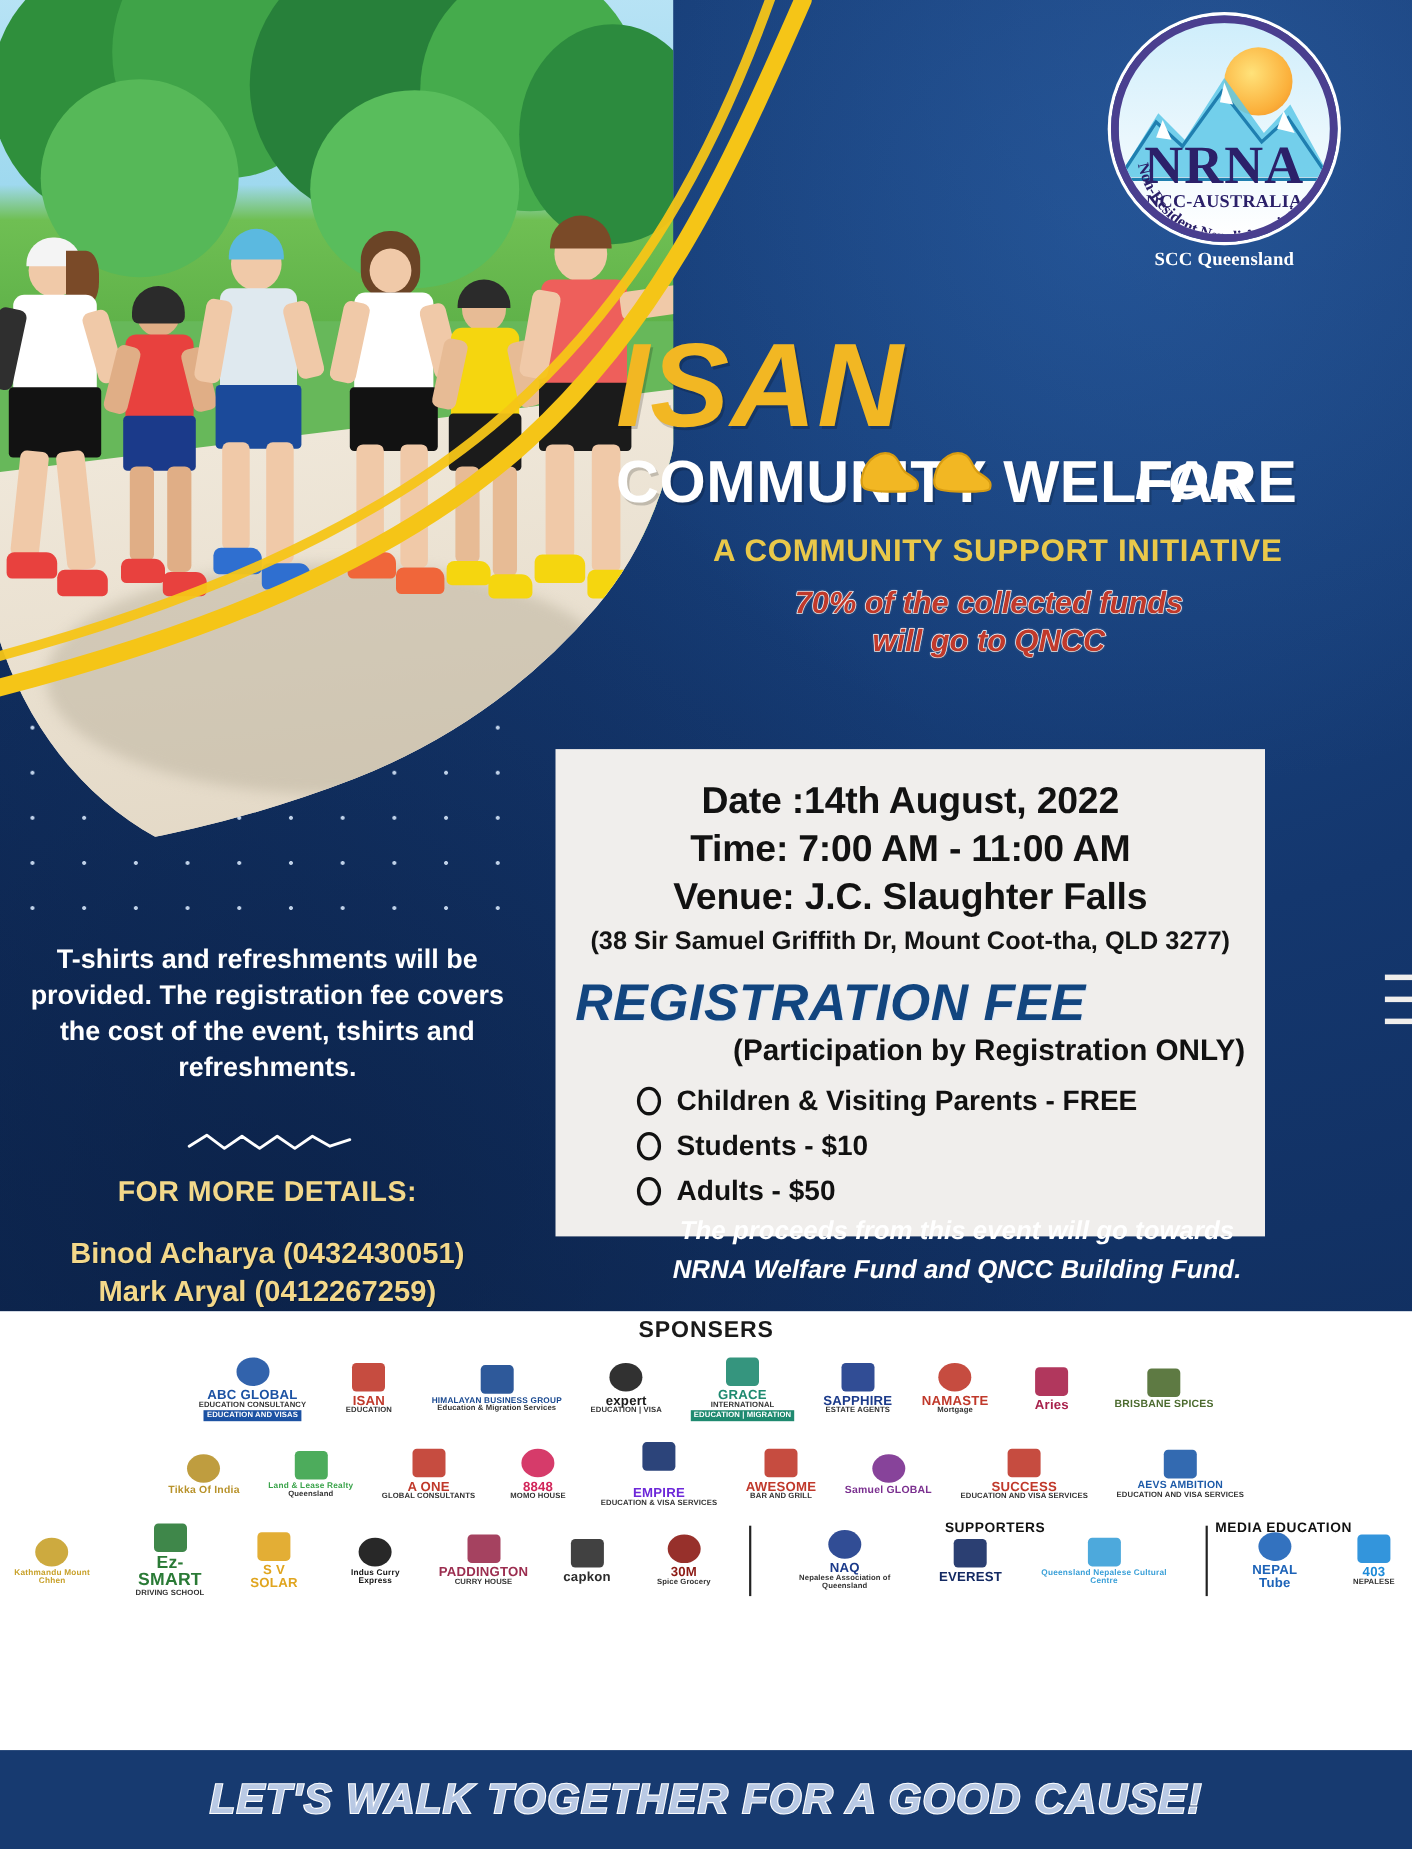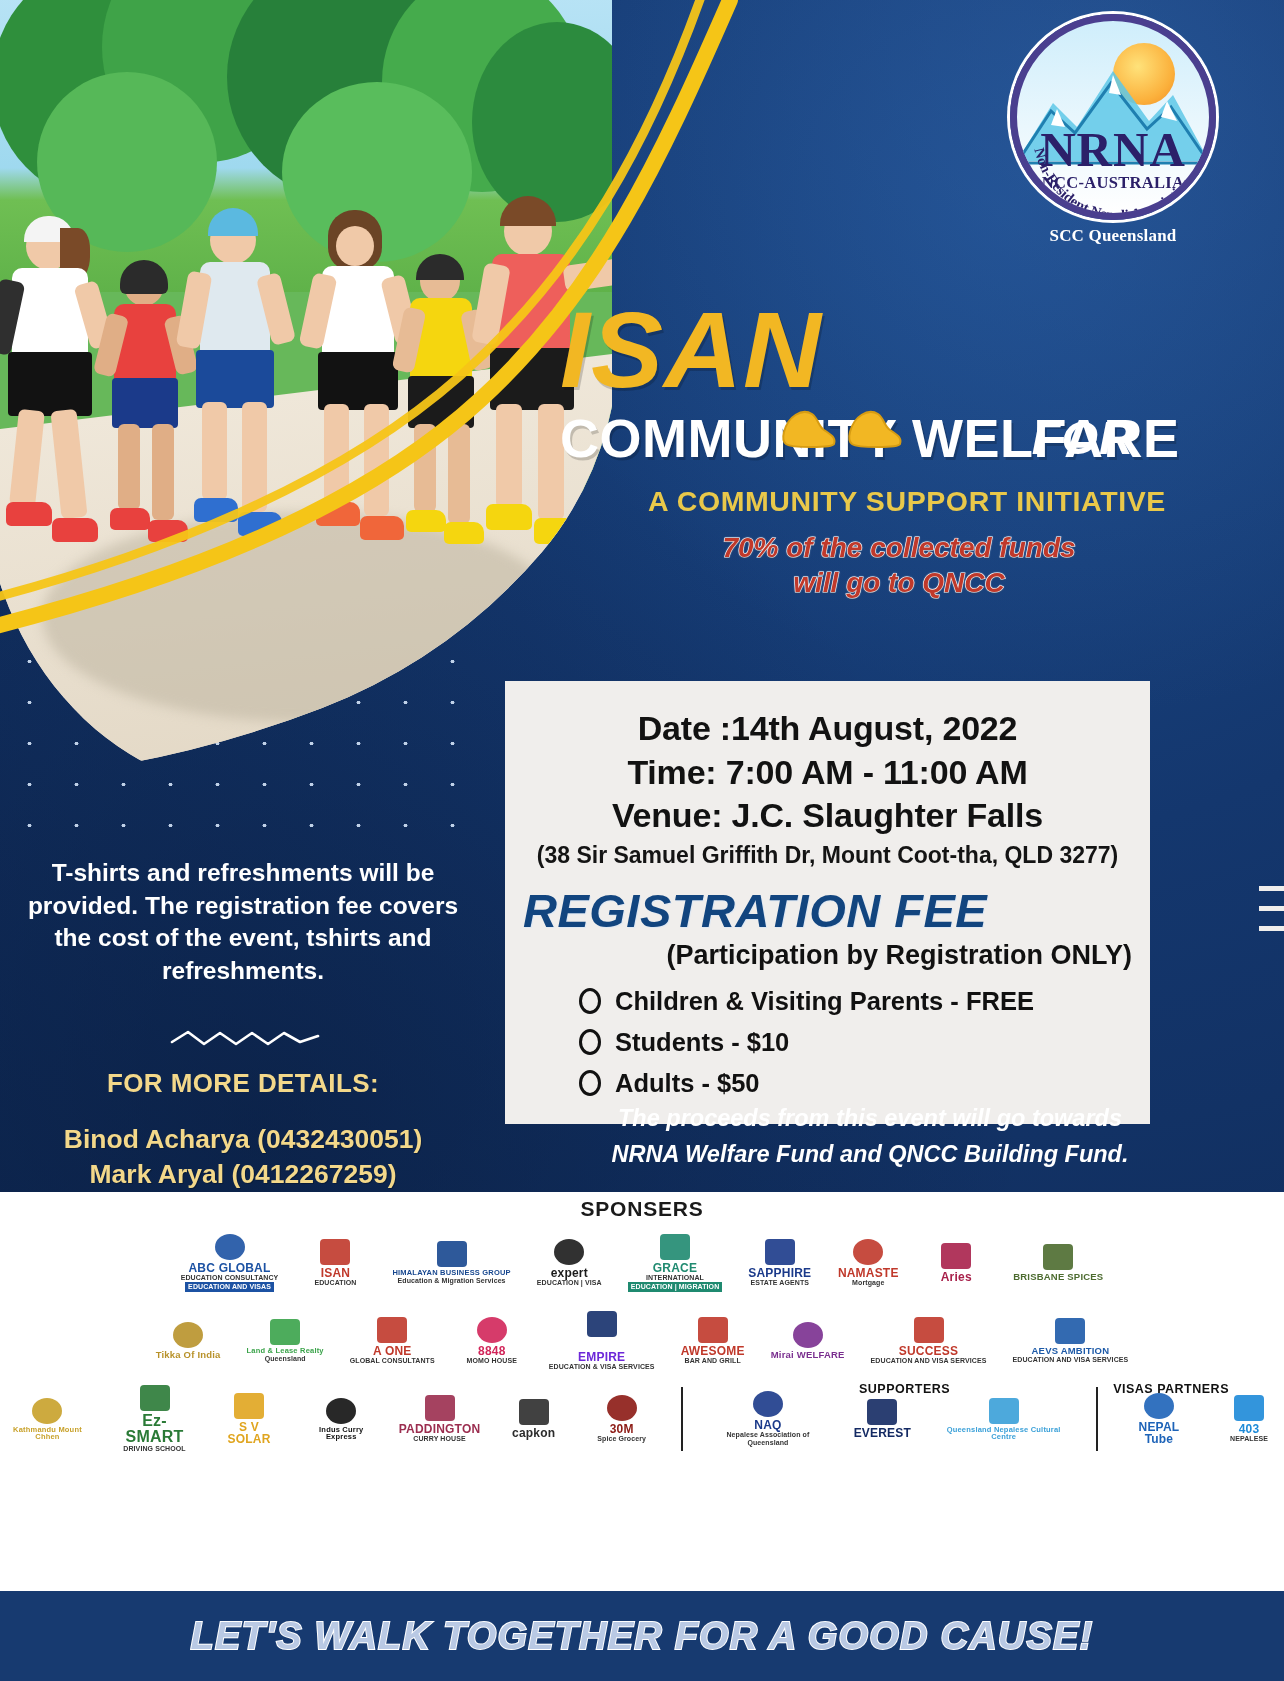--- a/index.html
+++ b/index.html
@@ -513,21 +513,21 @@
           <div class="logo-title" style="color: #6d28d9; font-size: 12px; margin-top: 12px;">EMPIRE</div>
           <div class="logo-tag" style="color: rgb(51, 51, 51);">EDUCATION &amp; VISA SERVICES</div>
         </div>
         <div class="logo-box">
           <div class="mark" style="width: 30px; height: 26px; border-radius: 4px; background: rgb(192, 57, 43); opacity: 0.9;"></div>
           <div class="logo-title" style="color: rgb(192, 57, 43); font-size: 12px;">AWESOME</div>
           <div class="logo-tag" style="color: rgb(51, 51, 51);">BAR AND GRILL</div>
         </div>
         <div class="logo-box">
           <div class="mark" style="width: 30px; height: 26px; border-radius: 50%; background: rgb(122, 47, 143); opacity: 0.9;"></div>
-          <div class="logo-title" style="color: rgb(122, 47, 143); font-size: 9.5px;">Mirai WELFARE</div>
+          <div class="logo-title" style="color: rgb(122, 47, 143); font-size: 9.5px;">Samuel GLOBAL</div>
         </div>
         <div class="logo-box">
           <div class="mark" style="width: 30px; height: 26px; border-radius: 4px; background: rgb(192, 57, 43); opacity: 0.9;"></div>
           <div class="logo-title" style="color: rgb(192, 57, 43); font-size: 12px;">SUCCESS</div>
           <div class="logo-tag" style="color: rgb(51, 51, 51);">EDUCATION AND VISA SERVICES</div>
         </div>
         <div class="logo-box">
           <div class="mark" style="width: 30px; height: 26px; border-radius: 4px; background: rgb(29, 90, 168); opacity: 0.9;"></div>
           <div class="logo-title" style="color: rgb(29, 90, 168); font-size: 9.5px;">AEVS AMBITION</div>
           <div class="logo-tag" style="color: rgb(51, 51, 51);">EDUCATION AND VISA SERVICES</div>
@@ -588,19 +588,19 @@
         <div class="logo-box">
           <div class="mark" style="width: 30px; height: 26px; border-radius: 4px; background: rgb(29, 138, 216); opacity: 0.9;"></div>
           <div class="logo-title" style="color: rgb(29, 138, 216); font-size: 12px;">403</div>
           <div class="logo-tag" style="color: rgb(51, 51, 51);">NEPALESE</div>
         </div>
       </div>
   </div>
 
   <div class="group-labels">
     <span>SUPPORTERS</span>
-    <span>VISAS PARTNERS</span>
+    <span>MEDIA EDUCATION</span>
   </div>
 
   <div class="footer">
     <div class="footer-text">LET'S WALK TOGETHER FOR A GOOD CAUSE!</div>
   </div>
 </div>
 
 </body></html>

